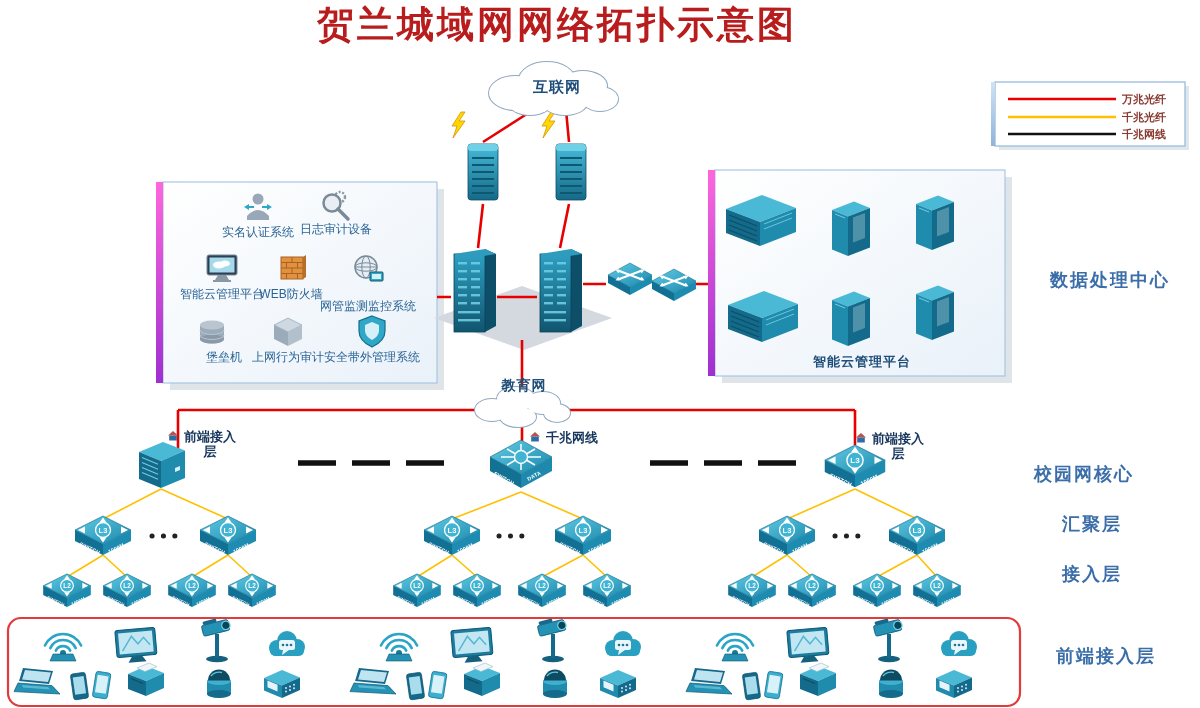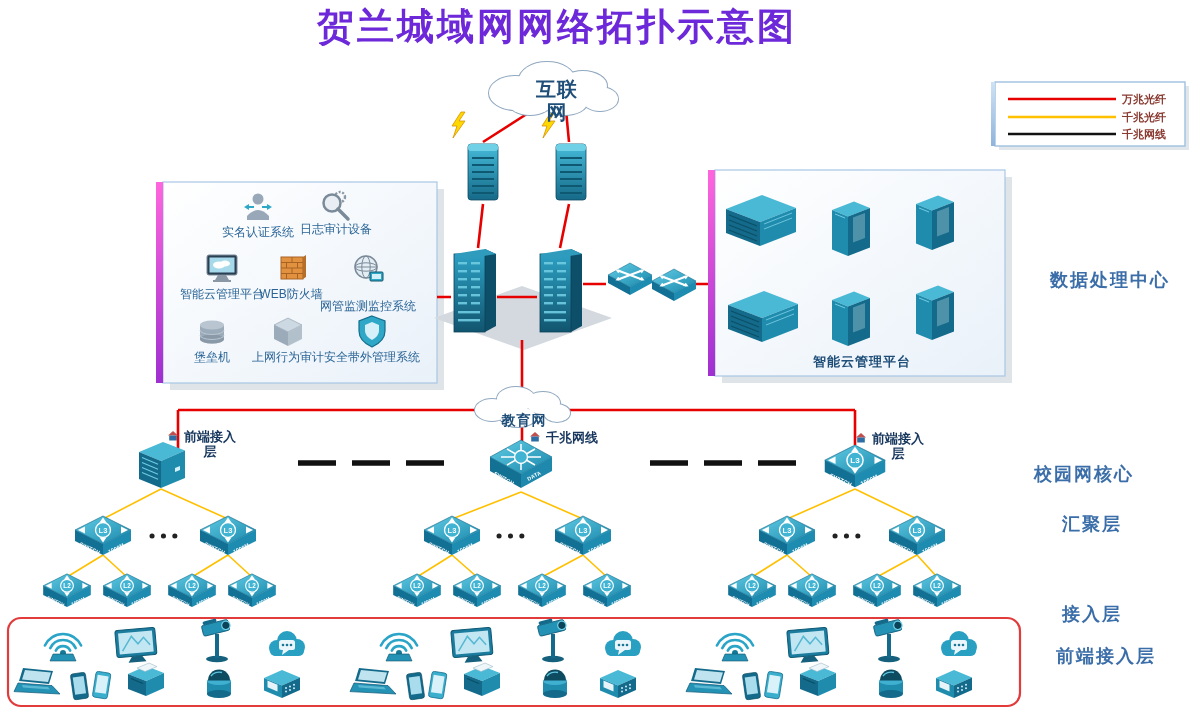--- a/index.html
+++ b/index.html
@@ -1,21 +1,21 @@
 <!DOCTYPE html>
 <html><head>
 <meta charset="utf-8">
 <style>
 *{box-sizing:border-box}
 body{margin:0;background:#fff}
 .stage{position:relative;width:1200px;height:708px;background:#fff;overflow:hidden;font-family:"Liberation Sans","DejaVu Sans",sans-serif}
 .stage svg.canvas{position:absolute;left:0;top:0}
 .lbl{position:absolute;text-align:center;line-height:1.15}
-.title{font-family:Liberation Serif, serif;font-weight:700;font-size:37px;letter-spacing:3px;color:#6d28d9}
-.cloud-lbl{font-size:20px;font-weight:700;color:#1f4e79;letter-spacing:1px}
+.title{font-family:Liberation Mono, monospace;font-weight:700;font-size:37px;letter-spacing:3px;color:#b91c1c}
+.cloud-lbl{font-size:15px;font-weight:700;color:#1f4e79;letter-spacing:1px}
 .edu{font-size:14px}
 .leg-lbl{font-size:11px;font-weight:700;color:#8a3b32;text-align:left}
 .sec-lbl{font-size:12px;color:#2a6496}
 .dc-cap{font-size:13px;font-weight:700;color:#1f4e79;letter-spacing:1px}
 .school-lbl{font-size:13px;font-weight:700;color:#17365d}
 .side-lbl{font-size:18px;font-weight:600;color:#3b6ea8;letter-spacing:2px}
 text.badge{font:700 7.5px "Liberation Sans",sans-serif;fill:#fff;text-anchor:middle}
 text.fc{font:700 5.3px "Liberation Sans",sans-serif;fill:#fff;text-anchor:middle;letter-spacing:.2px}
 .wv{fill:none;stroke:#2aa5c8;stroke-width:2.6;stroke-linecap:round}
 </style>
@@ -579,36 +579,36 @@
       </g>
 </svg>
 
 <div class="lbl title" style="left:157px;top:6px;width:800px;">贺兰城域网网络拓扑示意图</div>
 
 <div class="lbl leg-lbl" style="left:1122px;top:93px;width:58px;">万兆光纤</div>
 <div class="lbl leg-lbl" style="left:1122px;top:111px;width:58px;">千兆光纤</div>
 <div class="lbl leg-lbl" style="left:1122px;top:128px;width:58px;">千兆网线</div>
 
 <div class="lbl cloud-lbl" style="left:528px;top:78px;width:58px;">互联网</div>
-<div class="lbl cloud-lbl edu" style="left:497px;top:412px;width:54px;">教育网</div>
+<div class="lbl cloud-lbl edu" style="left:497px;top:377px;width:54px;">教育网</div>
 
 <div class="lbl sec-lbl" style="left:208px;top:226px;width:100px;">实名认证系统</div>
 <div class="lbl sec-lbl" style="left:286px;top:223px;width:100px;">日志审计设备</div>
 <div class="lbl sec-lbl" style="left:167px;top:288px;width:110px;">智能云管理平台</div>
 <div class="lbl sec-lbl" style="left:251px;top:288px;width:80px;">WEB防火墙</div>
 <div class="lbl sec-lbl" style="left:316px;top:300px;width:104px;">网管监测监控系统</div>
-<div class="lbl sec-lbl" style="left:182px;top:351px;width:60px;">堡垒机</div>
+<div class="lbl sec-lbl" style="left:182px;top:351px;width:60px;text-align:right;">堡垒机</div>
 <div class="lbl sec-lbl" style="left:246px;top:351px;width:84px;">上网行为审计</div>
 <div class="lbl sec-lbl" style="left:324px;top:351px;width:96px;">安全带外管理系统</div>
 
 <div class="lbl dc-cap" style="left:792px;top:355px;width:140px;">智能云管理平台</div>
 
 <div class="lbl school-lbl" style="left:181px;top:430px;width:58px;">前端接入层</div>
 <div class="lbl school-lbl" style="left:543px;top:431px;width:58px;">千兆网线</div>
 <div class="lbl school-lbl" style="left:869px;top:432px;width:58px;">前端接入层</div>
 
 <div class="lbl side-lbl" style="left:1040px;top:270px;width:140px;">数据处理中心</div>
 <div class="lbl side-lbl" style="left:1014px;top:464px;width:120px;text-align:right;">校园网核心</div>
 <div class="lbl side-lbl" style="left:1052px;top:514px;width:80px;">汇聚层</div>
-<div class="lbl side-lbl" style="left:1052px;top:564px;width:80px;margin-top:40px;">接入层</div>
+<div class="lbl side-lbl" style="left:1052px;top:564px;width:80px;">接入层</div>
 <div class="lbl side-lbl" style="left:1046px;top:646px;width:120px;">前端接入层</div>
 
 </div>
 
 </body></html>

